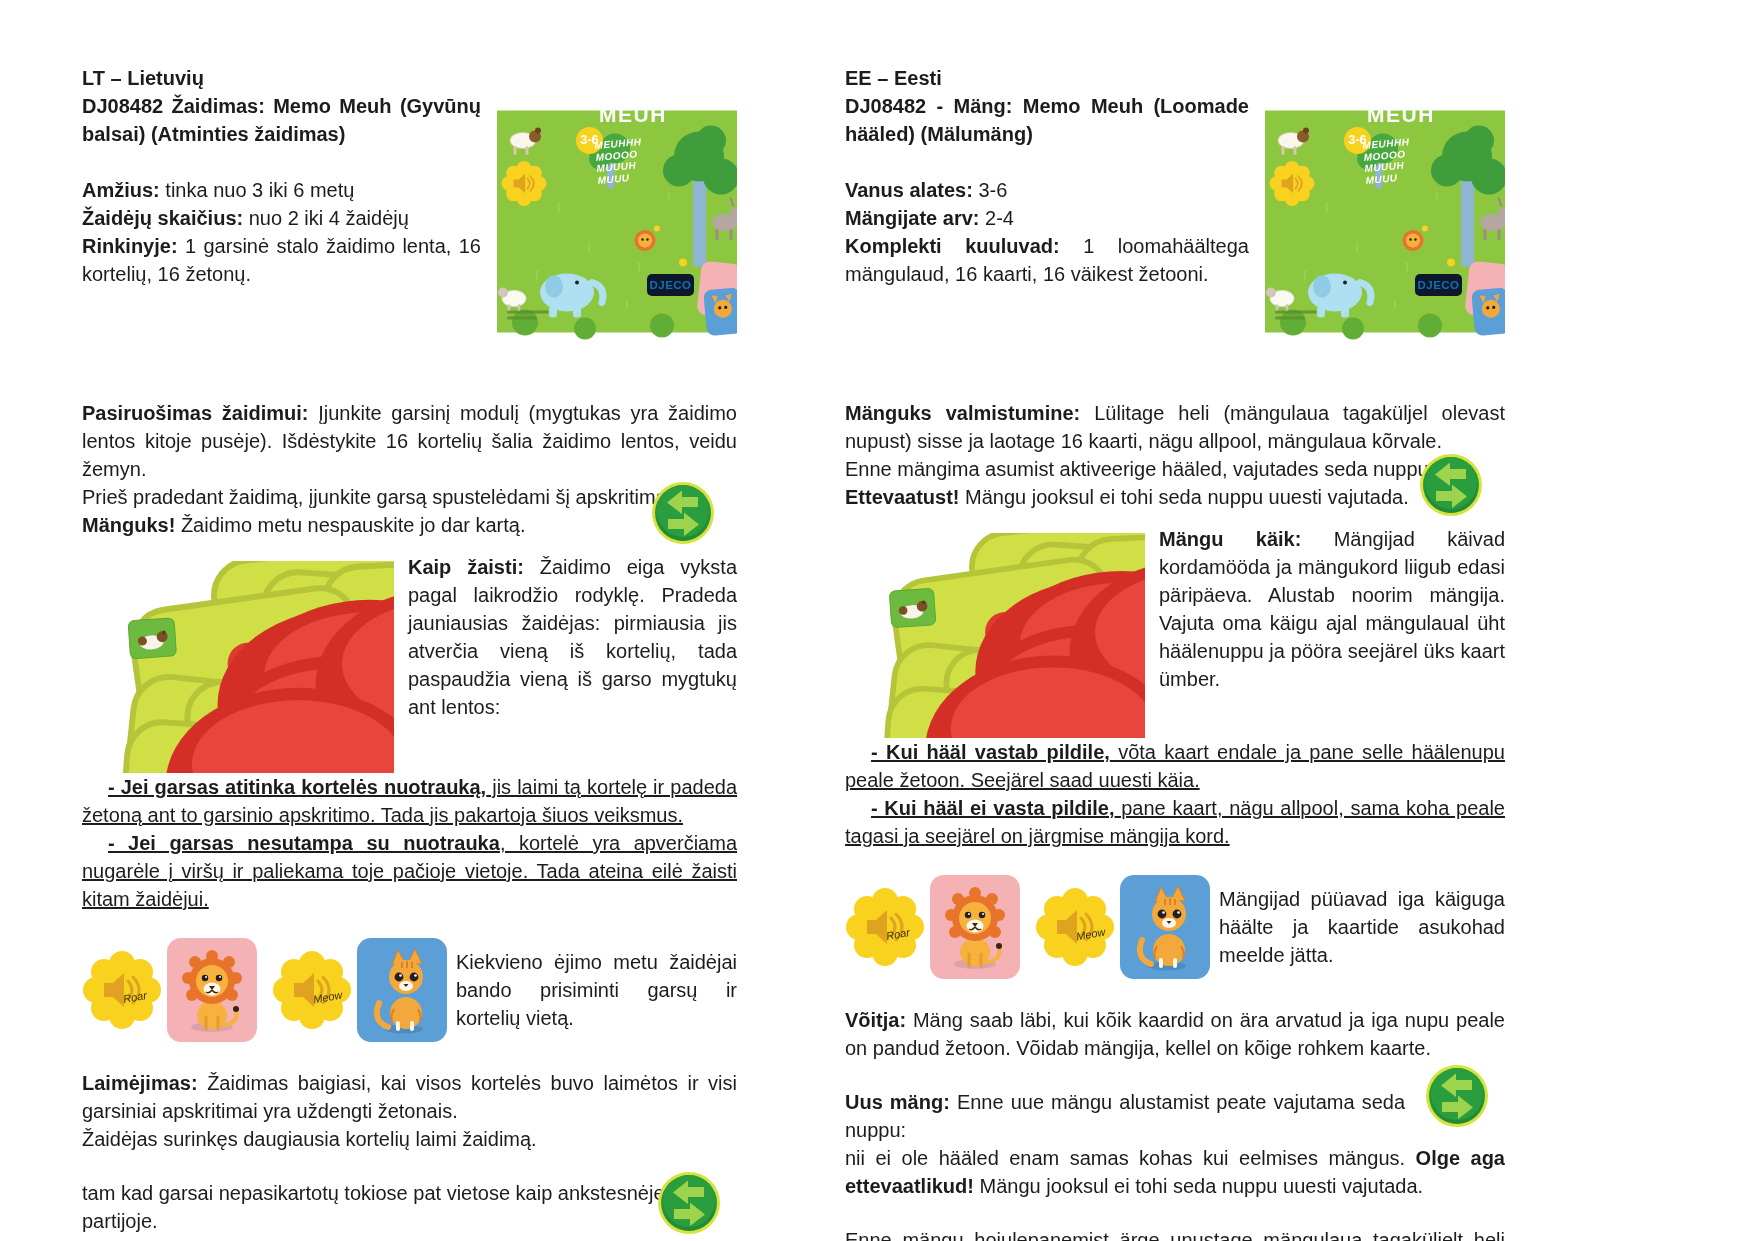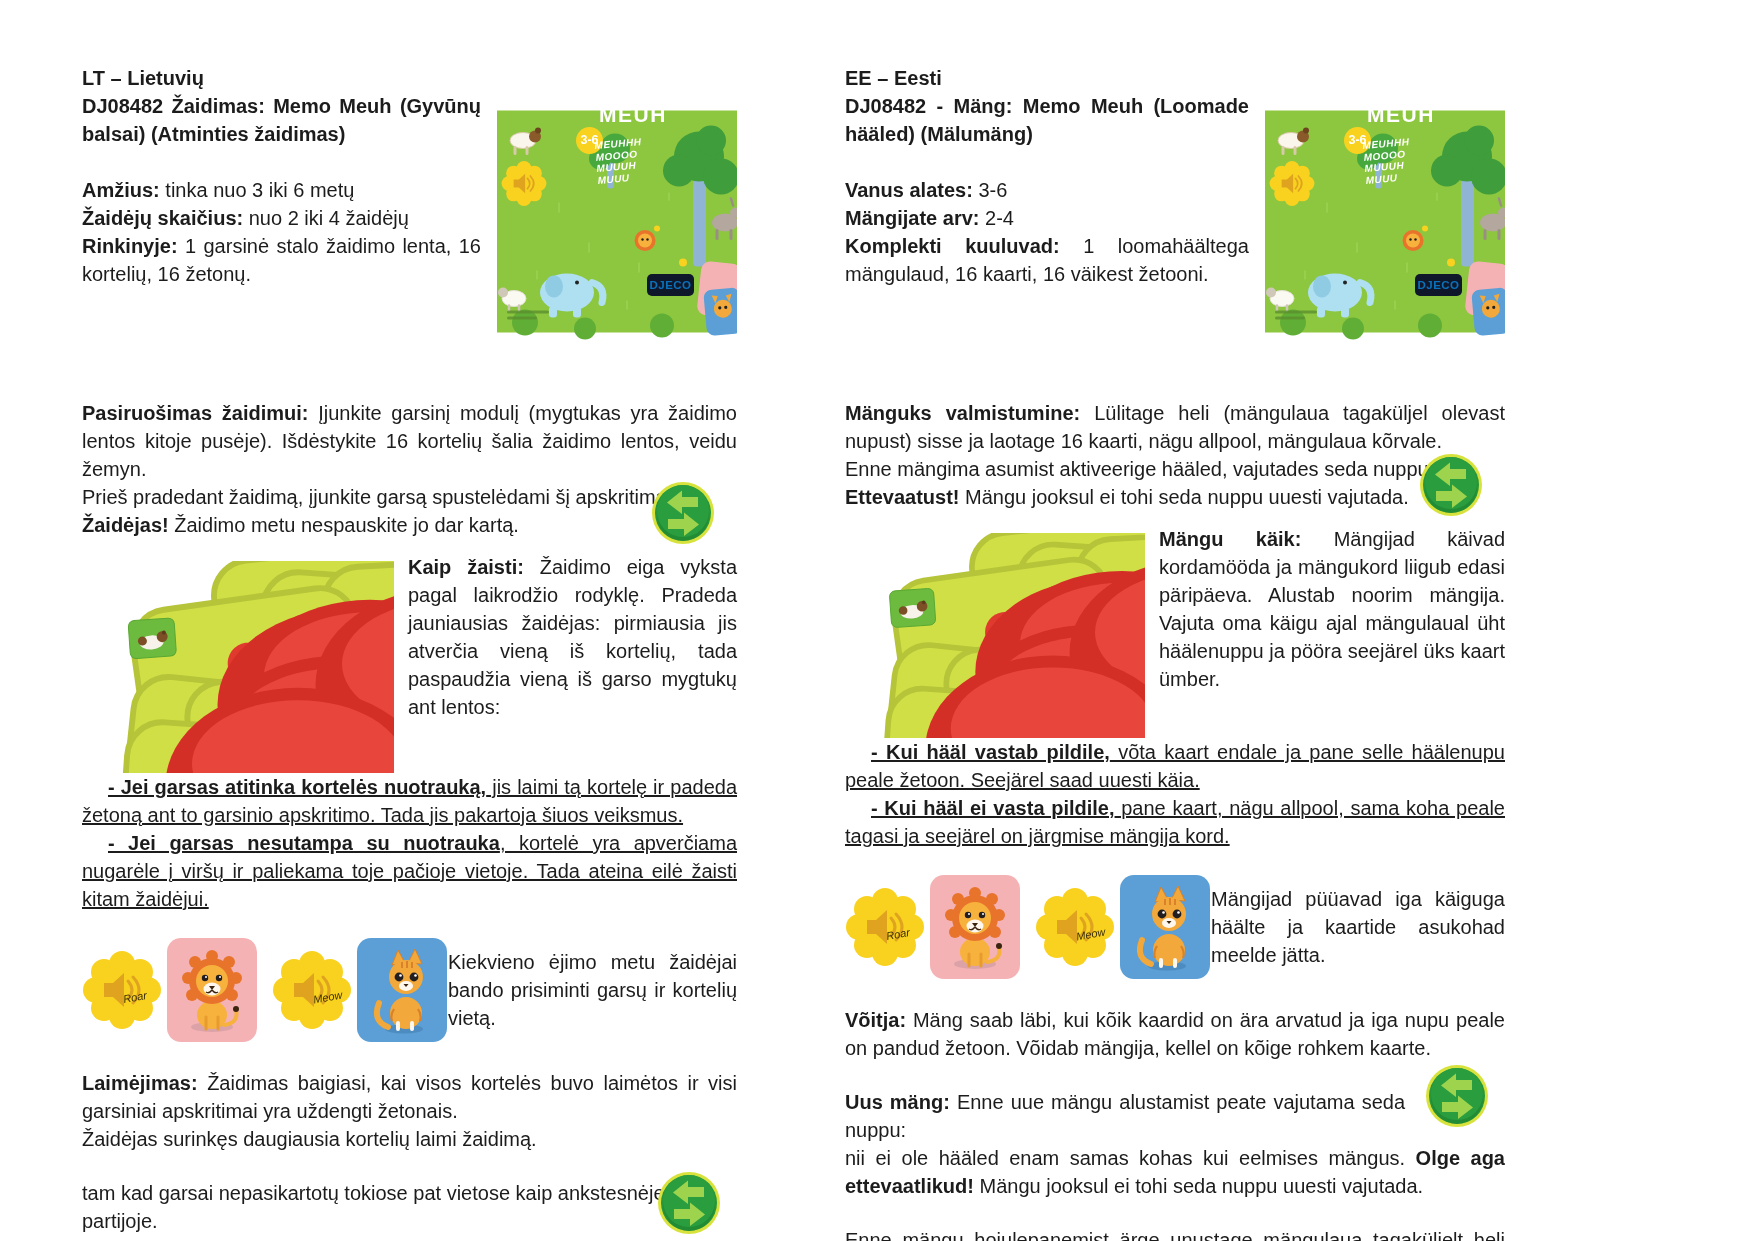--- a/index.html
+++ b/index.html
@@ -40,21 +40,21 @@
   .bullets{clear:left;}
   .bullet{text-indent:26px;text-decoration:underline;}
 
   
   .icons-row{display:flex;align-items:center;margin-top:24px;}
   .flower{position:relative;width:80px;height:80px;flex:none;}
   .flower svg{width:80px;height:80px;display:block;}
   .flower-label{position:absolute;left:41px;top:33px;font-size:11px;font-style:italic;
                 color:#3c2f07;transform:rotate(-10deg);}
   .animal-card{width:92px;height:106px;flex:none;margin-left:4px;}
-  .turn{flex:1;margin-left:18px;}
+  .turn{flex:1;margin-left:18px;padding-left:8px;}
   .ml{margin-left:14px;}
   .pr{padding-right:100px;}
 </style>
 </head>
 <body>
 
 <svg width="0" height="0" style="position:absolute" aria-hidden="true">
   <defs>
     <symbol id="sym-soundbtn" viewBox="0 0 64 64">
       <circle cx="32" cy="32" r="31" fill="#d8e23c"></circle>
@@ -298,21 +298,21 @@
     <p class="h just">DJ08482 Žaidimas: Memo Meuh (Gyvūnų balsai) (Atminties žaidimas)</p>
     <div class="gap"></div>
     <p><b>Amžius:</b><span> tinka nuo 3 iki 6 metų</span></p>
     <p><b>Žaidėjų skaičius:</b><span> nuo 2 iki 4 žaidėjų</span></p>
     <p class="just"><b>Rinkinyje:</b><span> 1 garsinė stalo žaidimo lenta, 16 kortelių, 16 žetonų.</span></p>
     <div class="clear"></div>
 
     <div class="sec setup rel">
       <p class="just"><b>Pasiruošimas žaidimui:</b><span> Įjunkite garsinį modulį (mygtukas yra žaidimo lentos kitoje pusėje). Išdėstykite 16 kortelių šalia žaidimo lentos, veidu žemyn.</span></p>
       <p><span>Prieš pradedant žaidimą, įjunkite garsą spustelėdami šį apskritimą:</span></p>
-      <p><b>Žaidėjas!</b><span> Žaidimo metu nespauskite jo dar kartą.</span></p>
+      <p><b>Mänguks!</b><span> Žaidimo metu nespauskite jo dar kartą.</span></p>
       <svg class="soundbtn">
           <use href="#sym-soundbtn"></use>
         </svg>
     </div>
 
     <div class="sec" style="margin-top:14px;">
       <svg class="board">
           <use href="#sym-board"></use>
         </svg>
       <p class="just"><b>Kaip žaisti:</b><span> Žaidimo eiga vyksta pagal laikrodžio rodyklę. Pradeda jauniausias žaidėjas: pirmiausia jis atverčia vieną iš kortelių, tada paspaudžia vieną iš garso mygtukų ant lentos:</span></p>

